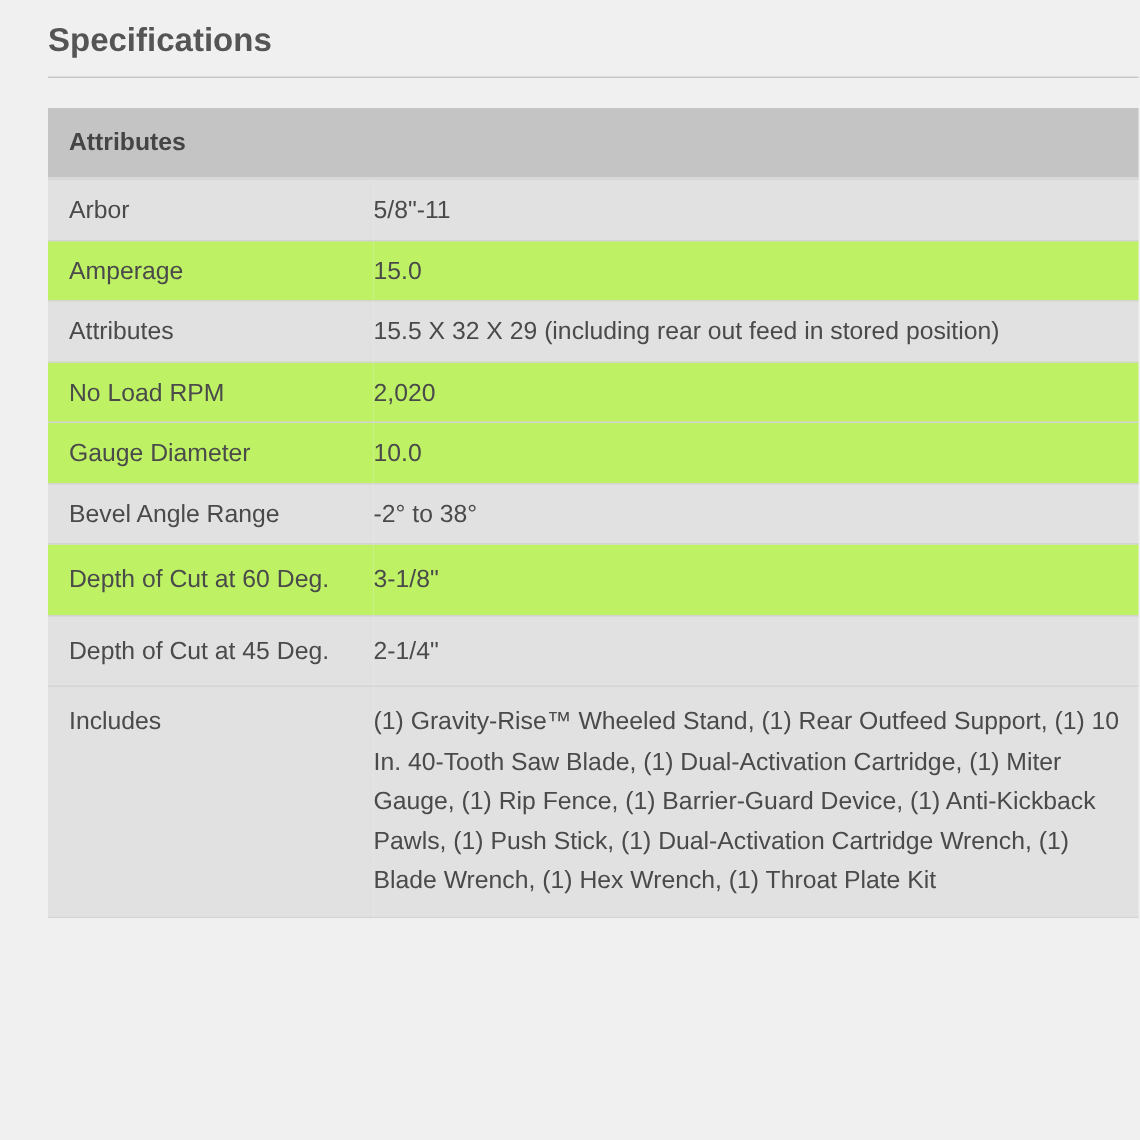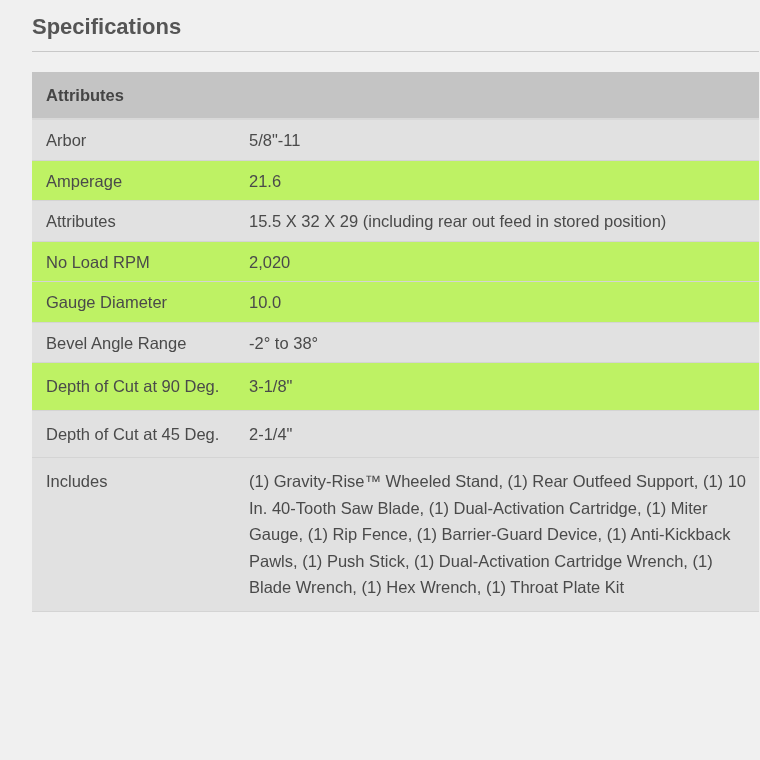--- a/index.html
+++ b/index.html
@@ -39,40 +39,40 @@
         <th colspan="2">Attributes</th>
       </tr>
     </thead>
     <tbody>
       <tr class="dark short">
         <td class="key">Arbor</td>
         <td class="val">5/8"-11</td>
       </tr>
       <tr class="light short">
         <td class="key">Amperage</td>
-        <td class="val">21.6</td>
+        <td class="val">15.0</td>
       </tr>
       <tr class="dark short">
         <td class="key">Attributes</td>
         <td class="val">15.5 X 32 X 29 (including rear out feed in stored position)</td>
       </tr>
       <tr class="light short">
         <td class="key">No Load RPM</td>
         <td class="val">2,020</td>
       </tr>
       <tr class="light short">
         <td class="key">Gauge Diameter</td>
         <td class="val">10.0</td>
       </tr>
       <tr class="dark short">
         <td class="key">Bevel Angle Range</td>
         <td class="val">-2° to 38°</td>
       </tr>
       <tr class="light">
-        <td class="key">Depth of Cut at 90 Deg.</td>
+        <td class="key">Depth of Cut at 60 Deg.</td>
         <td class="val">3-1/8"</td>
       </tr>
       <tr class="dark">
         <td class="key">Depth of Cut at 45 Deg.</td>
         <td class="val">2-1/4"</td>
       </tr>
       <tr class="dark">
         <td class="key">Includes</td>
         <td class="val">(1) Gravity-Rise™ Wheeled Stand, (1) Rear Outfeed Support, (1) 10 In. 40-Tooth Saw Blade, (1) Dual-Activation Cartridge, (1) Miter Gauge, (1) Rip Fence, (1) Barrier-Guard Device, (1) Anti-Kickback Pawls, (1) Push Stick, (1) Dual-Activation Cartridge Wrench, (1) Blade Wrench, (1) Hex Wrench, (1) Throat Plate Kit</td>
       </tr>

